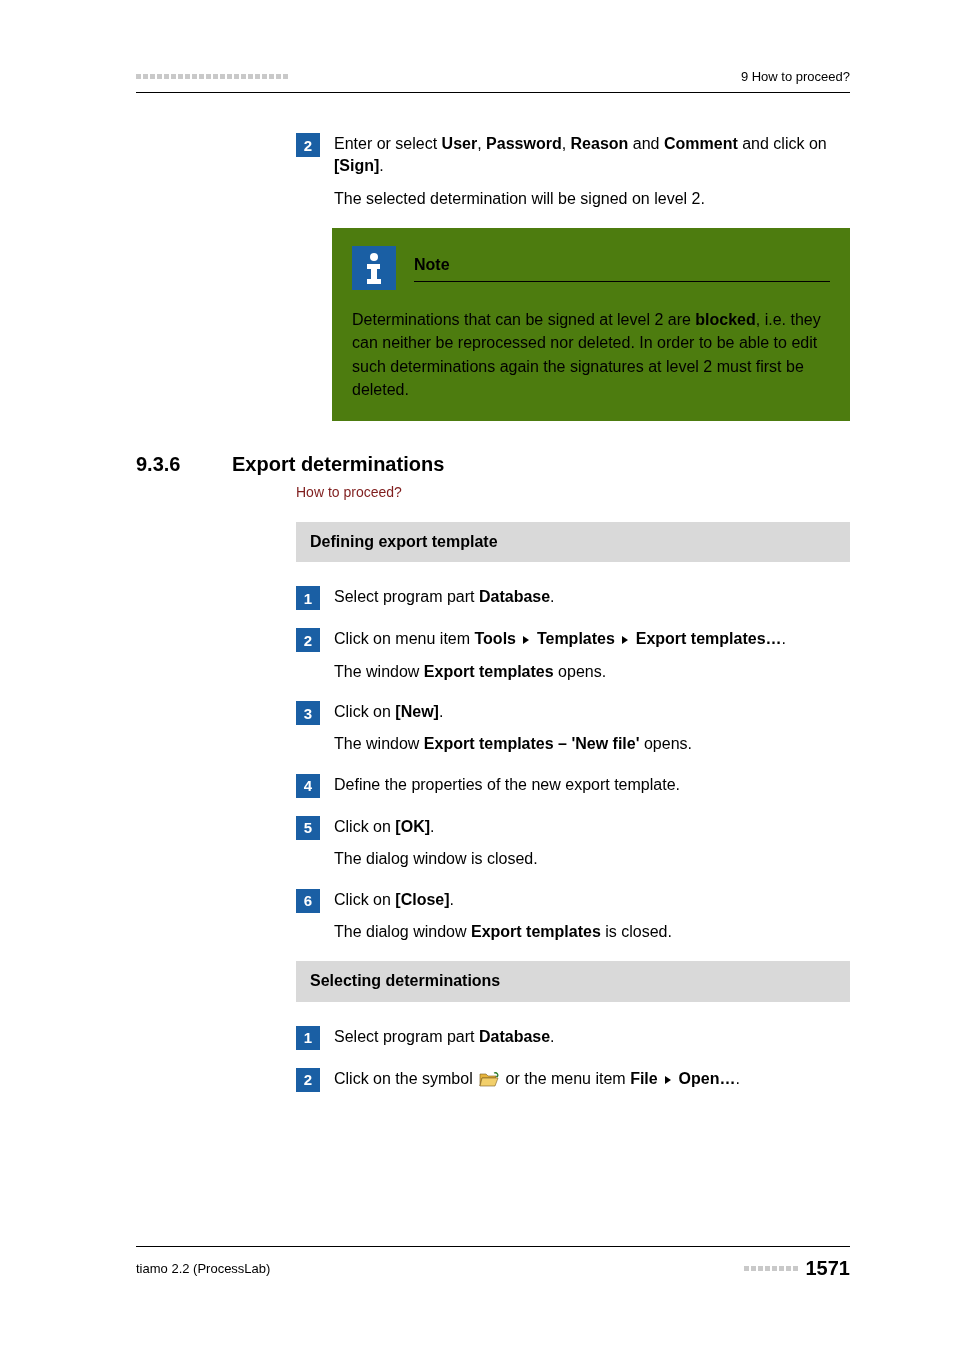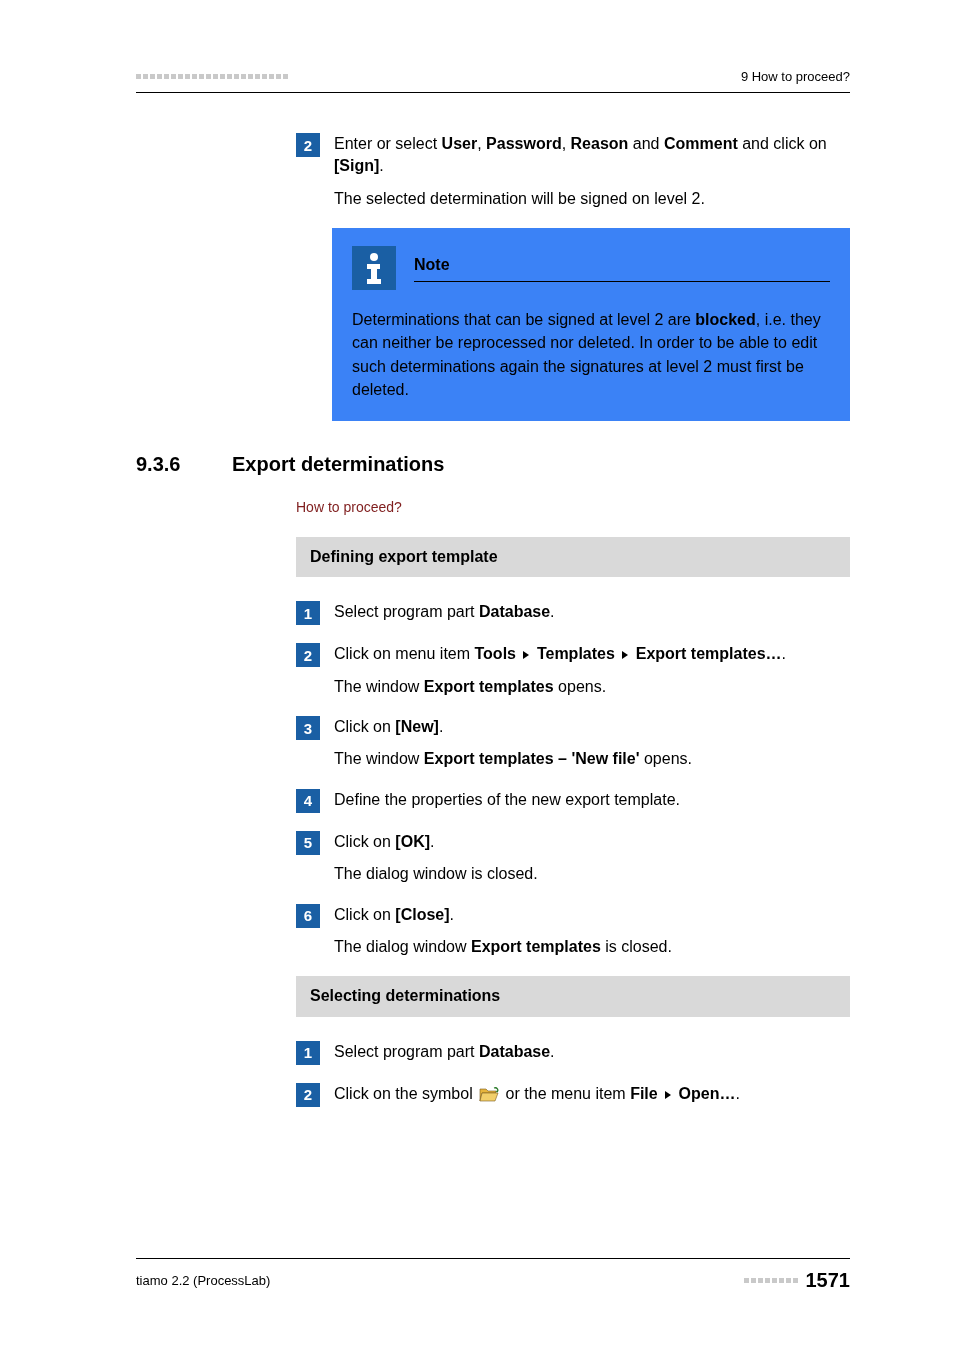--- a/index.html
+++ b/index.html
@@ -76,21 +76,21 @@
   }
   .step-body { flex: 1; }
   .step-body p { margin-bottom: 10px; }
   .step-body p:last-child { margin-bottom: 0; }
   .step-body .secondary { margin-top: 10px; }
 
   .b { font-weight: bold; }
 
   
   .note-box {
-    background: #3b82f6;
+    background: #4d7c0f;
     padding: 18px 20px 20px 20px;
     margin-top: 18px;
     margin-left: 36px;
     margin-bottom: 12px;
   }
   .note-hdr {
     display: flex;
     align-items: center;
     gap: 18px;
     margin-bottom: 18px;
@@ -115,21 +115,21 @@
     display: block;
   }
   .note-body { font-size: 16px; line-height: 1.45; }
 
   
   .section-row {
     display: flex;
     align-items: flex-end;
     gap: 32px;
     margin-top: 32px;
-    margin-bottom: 23px;
+    margin-bottom: 8px;
   }
   .section-num {
     font-weight: 900;
     font-size: 20px;
     width: 64px;
   }
   .section-title {
     font-weight: 900;
     font-size: 20px;
   }
@@ -157,21 +157,21 @@
     border-left: 6px solid #000;
     vertical-align: middle;
     margin: 0 3px;
   }
 
   
   .ftr {
     position: absolute;
     left: 136px;
     right: 104px;
-    bottom: 58px;
+    bottom: 70px;
   }
   .ftr-rule {
     border: none;
     border-top: 1px solid #000;
     margin-bottom: 10px;
   }
   .ftr-row {
     display: flex;
     justify-content: space-between;
     align-items: center;

